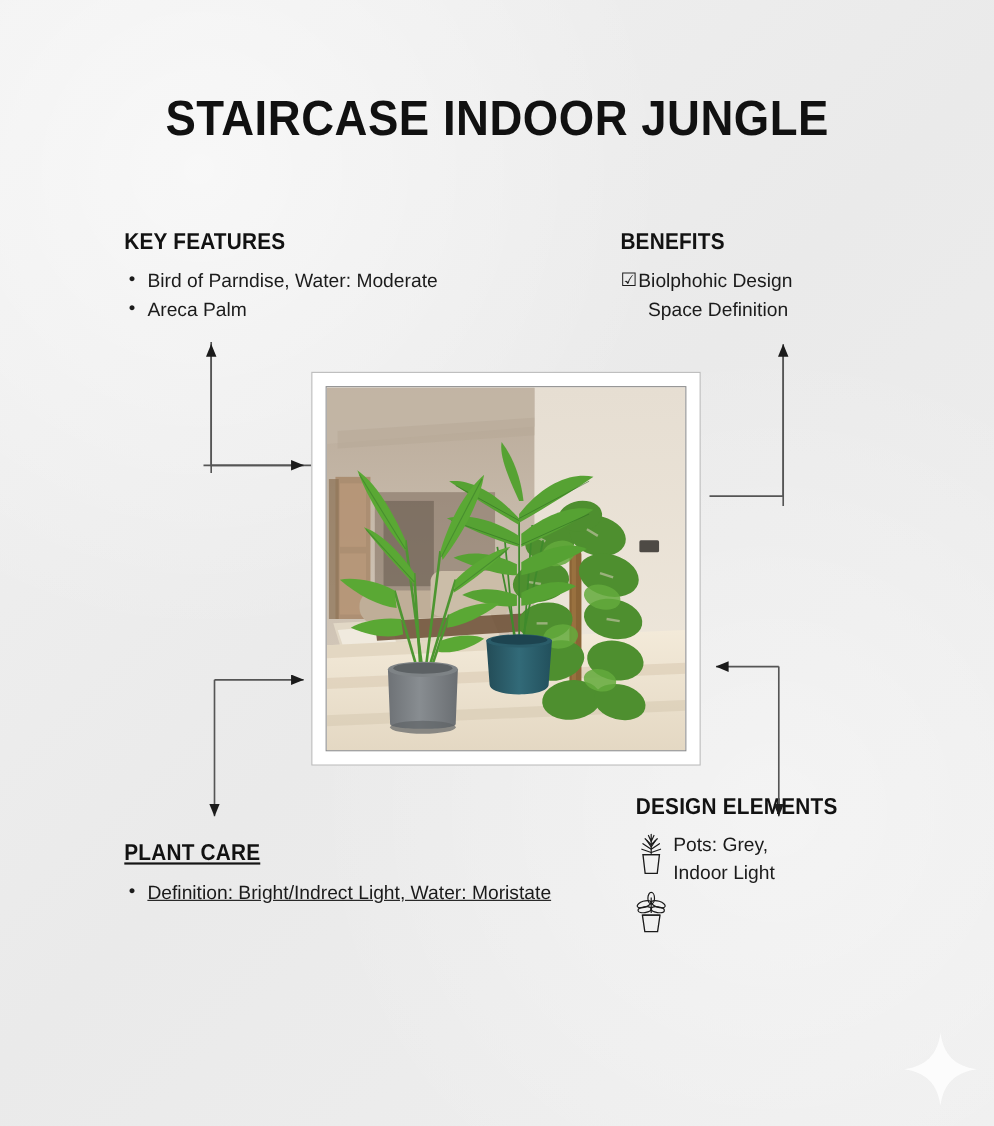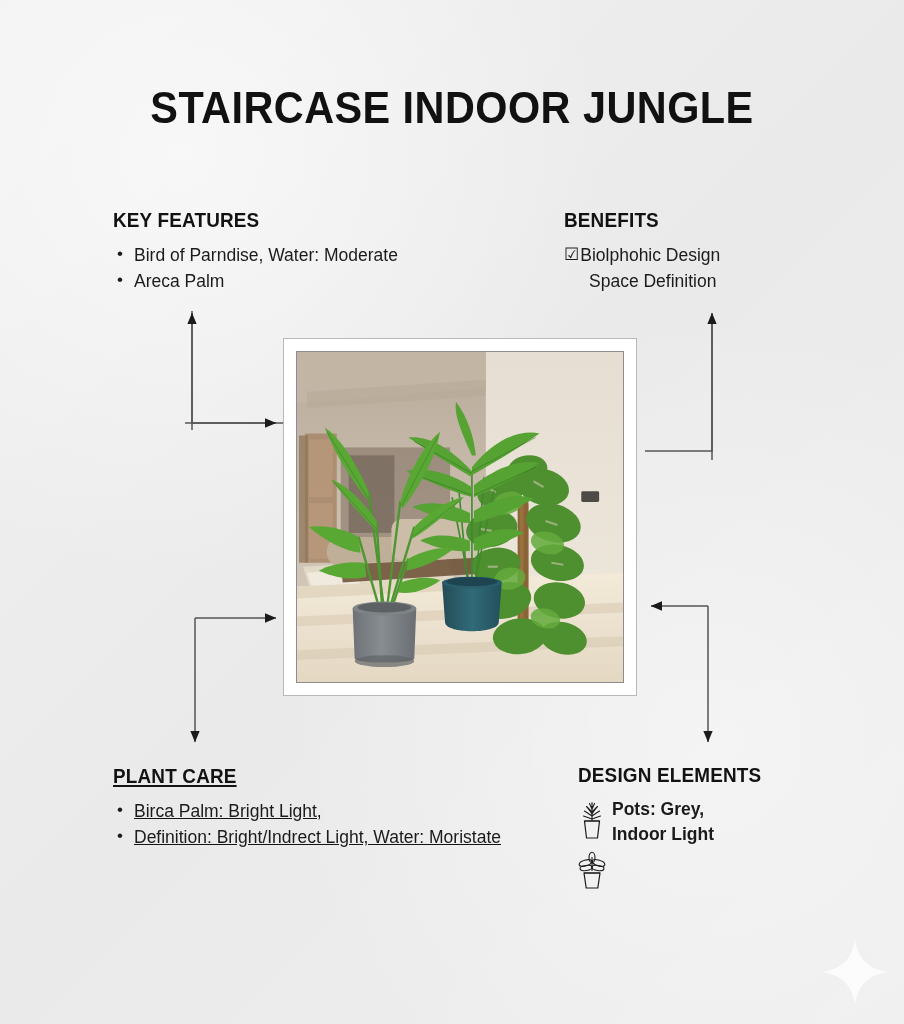--- a/index.html
+++ b/index.html
@@ -99,23 +99,21 @@
     font-size: 17.5px;
     line-height: 26px;
     color: #1b1b1b;
     white-space: nowrap;
     padding-left: 25px;
   }
 
   
   .de-row {
     display: flex;
-    align-items: center;
     margin-bottom: 2px;
-    font-weight: bold;
   }
   .de-icon {
     width: 28px;
     height: 44px;
     flex: 0 0 28px;
     margin-right: 6px;
   }
   .de-text {
     font-size: 17.5px;
     line-height: 25px;
@@ -185,26 +183,25 @@
     <div class="check-row">
       <span class="check-box">☑</span>
       <span>Biolphohic Design</span>
     </div>
     <div class="sub-line">Space Definition</div>
   </div>
 
   <div class="section" style="left:113px; top:764px;text-decoration:underline;">
     <div class="sec-head">PLANT CARE</div>
     <ul class="bullets">
-      <li>Birca Palm: Bright Light,</li>
       <li>Definition: Bright/Indrect Light, Water: Moristate</li>
     </ul>
   </div>
 
-  <div class="section" style="left:578px; top:763px;">
+  <div class="section" style="left:578px; top:722px;">
     <div class="sec-head">DESIGN ELEMENTS</div>
 
     <div class="de-row">
       <span class="de-icon">
         <svg viewBox="0 0 28 44" width="28" height="44" aria-hidden="true">
           <g fill="none" stroke="#1b1b1b" stroke-width="1.1" stroke-linecap="round">
             <path d="M14 20 L14 9"></path>
             <path d="M14 12 L8.5 6.5 M14 12 L19.5 6.5"></path>
             <path d="M14 16 L6.5 11 M14 16 L21.5 11"></path>
             <path d="M14 19 L5.5 16 M14 19 L22.5 16"></path>

